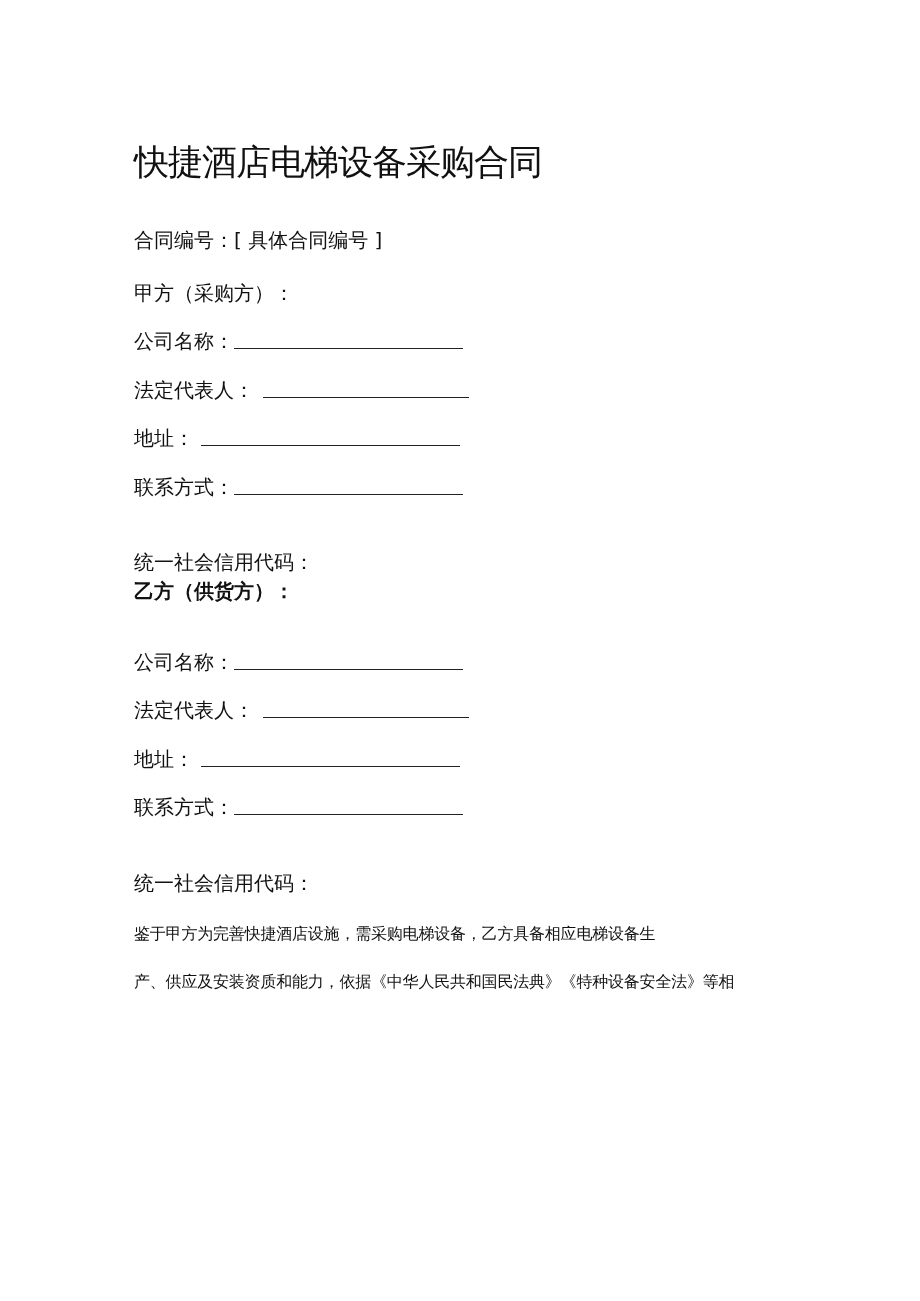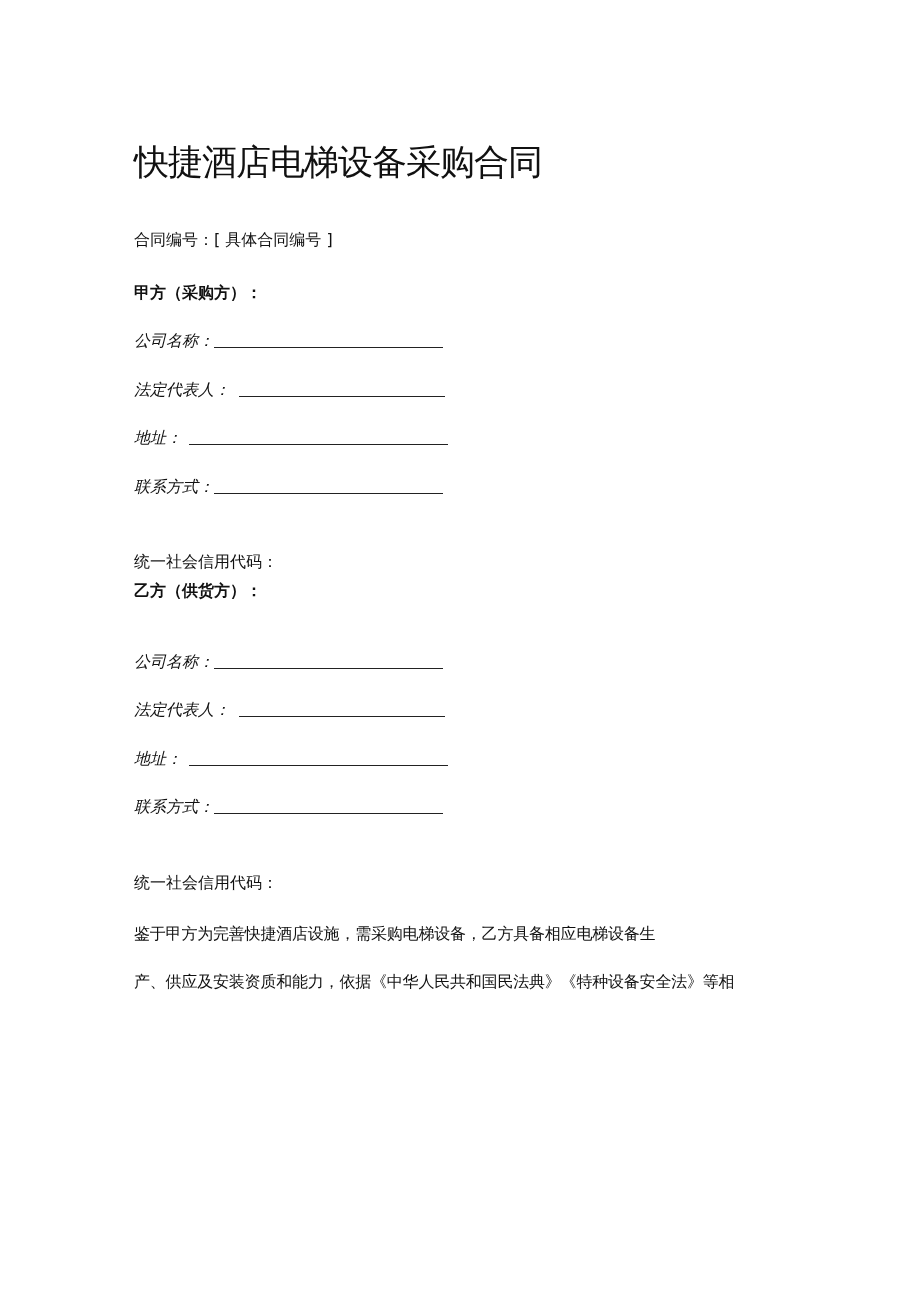--- a/index.html
+++ b/index.html
@@ -29,29 +29,28 @@
       line-height: 48px;
       font-weight: normal;
       letter-spacing: -1px;
       color: #111111;
       white-space: nowrap;
       margin: 0;
     }
     .line {
       position: absolute;
       left: 134px;
-      font-size: 16px;
+      font-size: 20px;
       line-height: 22px;
       white-space: nowrap;
       color: #111111;
     }
     .field {
       display: flex;
-      align-items: center;
-      font-style: italic;
+      align-items: flex-end;
     }
     .field .blank {
       display: inline-block;
       border-bottom: 1px solid #222222;
       height: 16px;
       margin-bottom: 3px;
     }
     .para-line {
       position: absolute;
       left: 134px;
@@ -67,21 +66,21 @@
 <body>
 
 <div class="page">
 
   <h1 class="title">快捷酒店电梯设备采购合同</h1>
 
   <div class="line" style="top:229px;">
     <span>合同编号：</span><span>[ 具体合同编号 ]</span>
   </div>
 
-  <div class="line" style="top:282px;font-weight:bold;">甲方（采购方）：</div>
+  <div class="line" style="top:282px;">甲方（采购方）：</div>
 
   <div class="line field" style="top:330px;">
     <span>公司名称：</span>
     <span class="blank" style="width:229px;"></span>
   </div>
 
   <div class="line field" style="top:379px;">
     <span>法定代表人：</span>
     <span class="blank" style="width:206px; margin-left:9px;"></span>
   </div>

